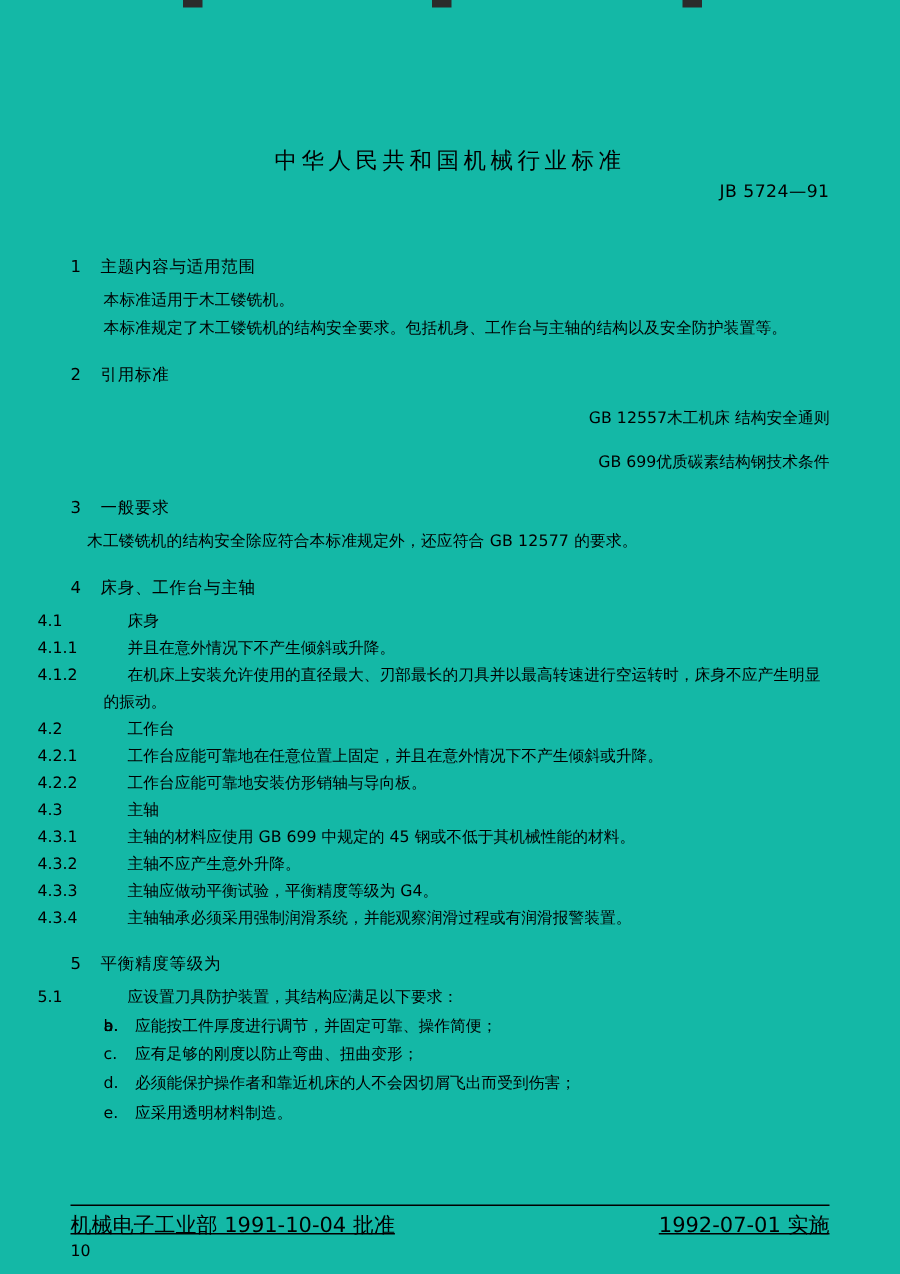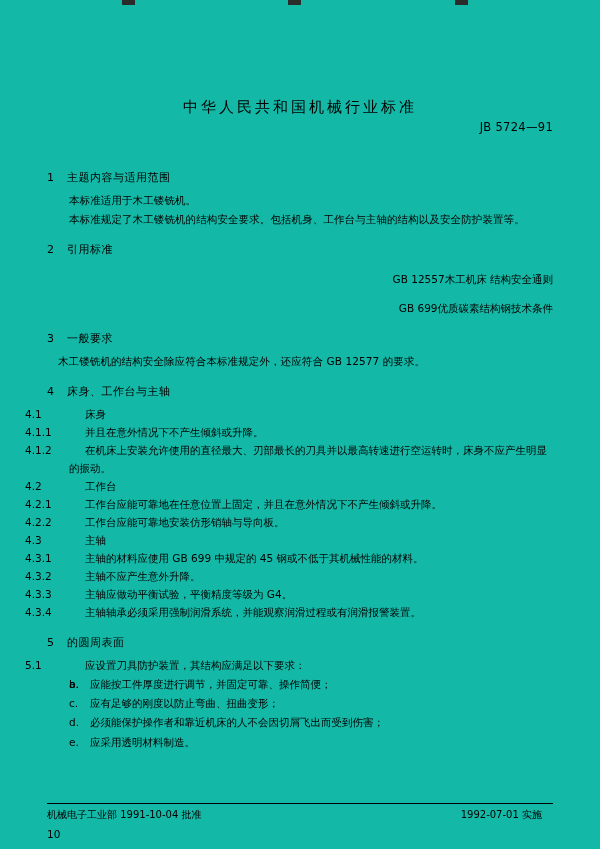--- a/index.html
+++ b/index.html
@@ -126,25 +126,26 @@
   .footer-rule {
     position: absolute;
     left: 47px;
     right: 47px;
     top: 803px;
     border-top: 1px solid #000;
   }
   .footer {
     position: absolute;
     left: 47px;
-    right: 58px;
+    right: 47px;
     top: 808px;
-    font-size: 10px;
+    font-size: 14px;
     display: flex;
     justify-content: space-between;
+    text-decoration: underline;
   }
   .page-num {
     position: absolute;
     left: 47px;
     top: 828px;
     font-size: 10.5px;
   }
 </style>
 </head>
 <body>
@@ -195,21 +196,21 @@
       <p class="sub hang"><span class="lbl">4.2</span><span>工作台</span></p>
       <p class="sub hang"><span class="lbl">4.2.1</span><span>工作台应能可靠地在任意位置上固定，并且在意外情况下不产生倾斜或升降。</span></p>
       <p class="sub hang"><span class="lbl">4.2.2</span><span>工作台应能可靠地安装仿形销轴与导向板。</span></p>
       <p class="sub hang"><span class="lbl">4.3</span><span>主轴</span></p>
       <p class="sub hang"><span class="lbl">4.3.1</span><span>主轴的材料应使用 GB 699 中规定的 45 钢或不低于其机械性能的材料。</span></p>
       <p class="sub hang"><span class="lbl">4.3.2</span><span>主轴不应产生意外升降。</span></p>
       <p class="sub hang"><span class="lbl">4.3.3</span><span>主轴应做动平衡试验，平衡精度等级为 G4。</span></p>
       <p class="sub hang"><span class="lbl">4.3.4</span><span>主轴轴承必须采用强制润滑系统，并能观察润滑过程或有润滑报警装置。</span></p>
 
       <div class="sec-head">
-        <span class="num">5</span><span>的圆周表面</span>
+        <span class="num">5</span><span>平衡精度等级为</span>
       </div>
       <p class="sub hang"><span class="lbl">5.1</span><span>应设置刀具防护装置，其结构应满足以下要求：</span></p>
 
       <ul class="item-list">
         <li><span class="mk">a.</span></li>
         <li><span class="mk">b.</span><span>应能按工件厚度进行调节，并固定可靠、操作简便；</span></li>
         <li><span class="mk">c.</span><span>应有足够的刚度以防止弯曲、扭曲变形；</span></li>
         <li><span class="mk">d.</span><span>必须能保护操作者和靠近机床的人不会因切屑飞出而受到伤害；</span></li>
         <li><span class="mk">e.</span><span>应采用透明材料制造。</span></li>
       </ul>

